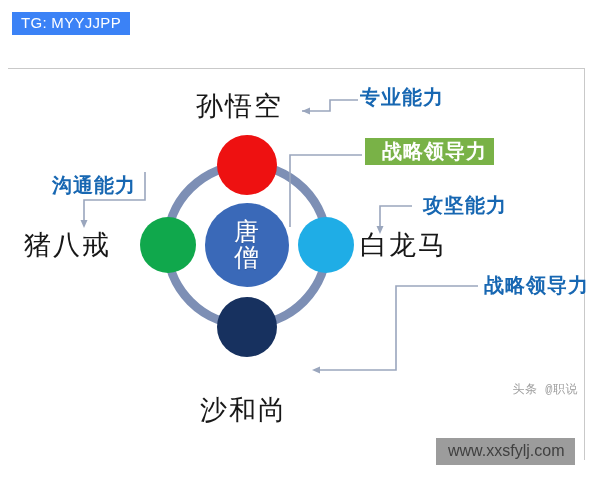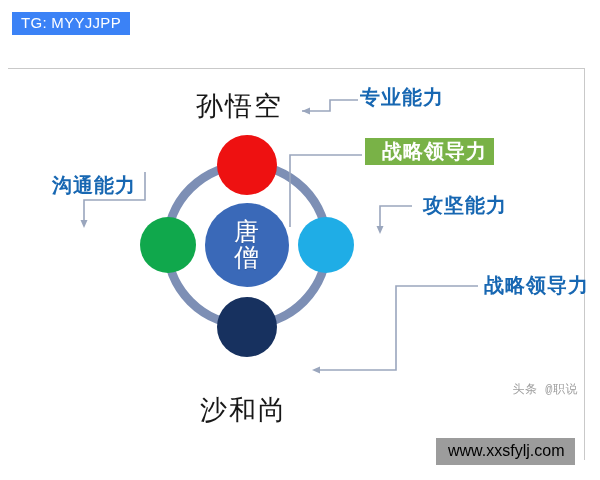--- a/index.html
+++ b/index.html
@@ -111,21 +111,21 @@
     letter-spacing: 0.5px;
     white-space: nowrap;
     opacity: 0.82;
   }
 
   .site-watermark {
     position: absolute;
     left: 436px;
     top: 438px;
     background: #9c9c9c;
-    color: #000000;
+    color: #404040;
     font-size: 16px;
     padding: 4px 11px 5px 12px;
     line-height: 18px;
     white-space: nowrap;
     z-index: 40;
   }
 </style>
 </head>
 <body>
 
@@ -159,21 +159,23 @@
     <circle cx="247" cy="327" r="30" fill="#17315f"></circle>
 
     <circle cx="247" cy="245" r="42" fill="#3a69b8"></circle>
   </svg>
 
   <div class="center-text" style="left:207px; top:219px; width:80px;">唐
 僧</div>
 
   <div class="char-name" style="left:196px; top:91px;text-align:right;">孙悟空</div>
 
+  <div class="char-name" style="left:24px; top:230px;">猪八戒</div>
 
+  <div class="char-name" style="left:360px; top:230px;">白龙马</div>
 
   <div class="char-name" style="left:200px; top:355px;margin-top:40px;">沙和尚</div>
 
   <div class="skill-label" style="left:360px; top:88px;font-family:Liberation Mono, monospace;">专业能力</div>
 
   <div class="skill-label highlight" style="left:365px; top:138px;">战略领导力</div>
 
   <div class="skill-label" style="left:423px; top:194px;">攻坚能力</div>
 
   <div class="skill-label" style="left:484px; top:274px;">战略领导力</div>

